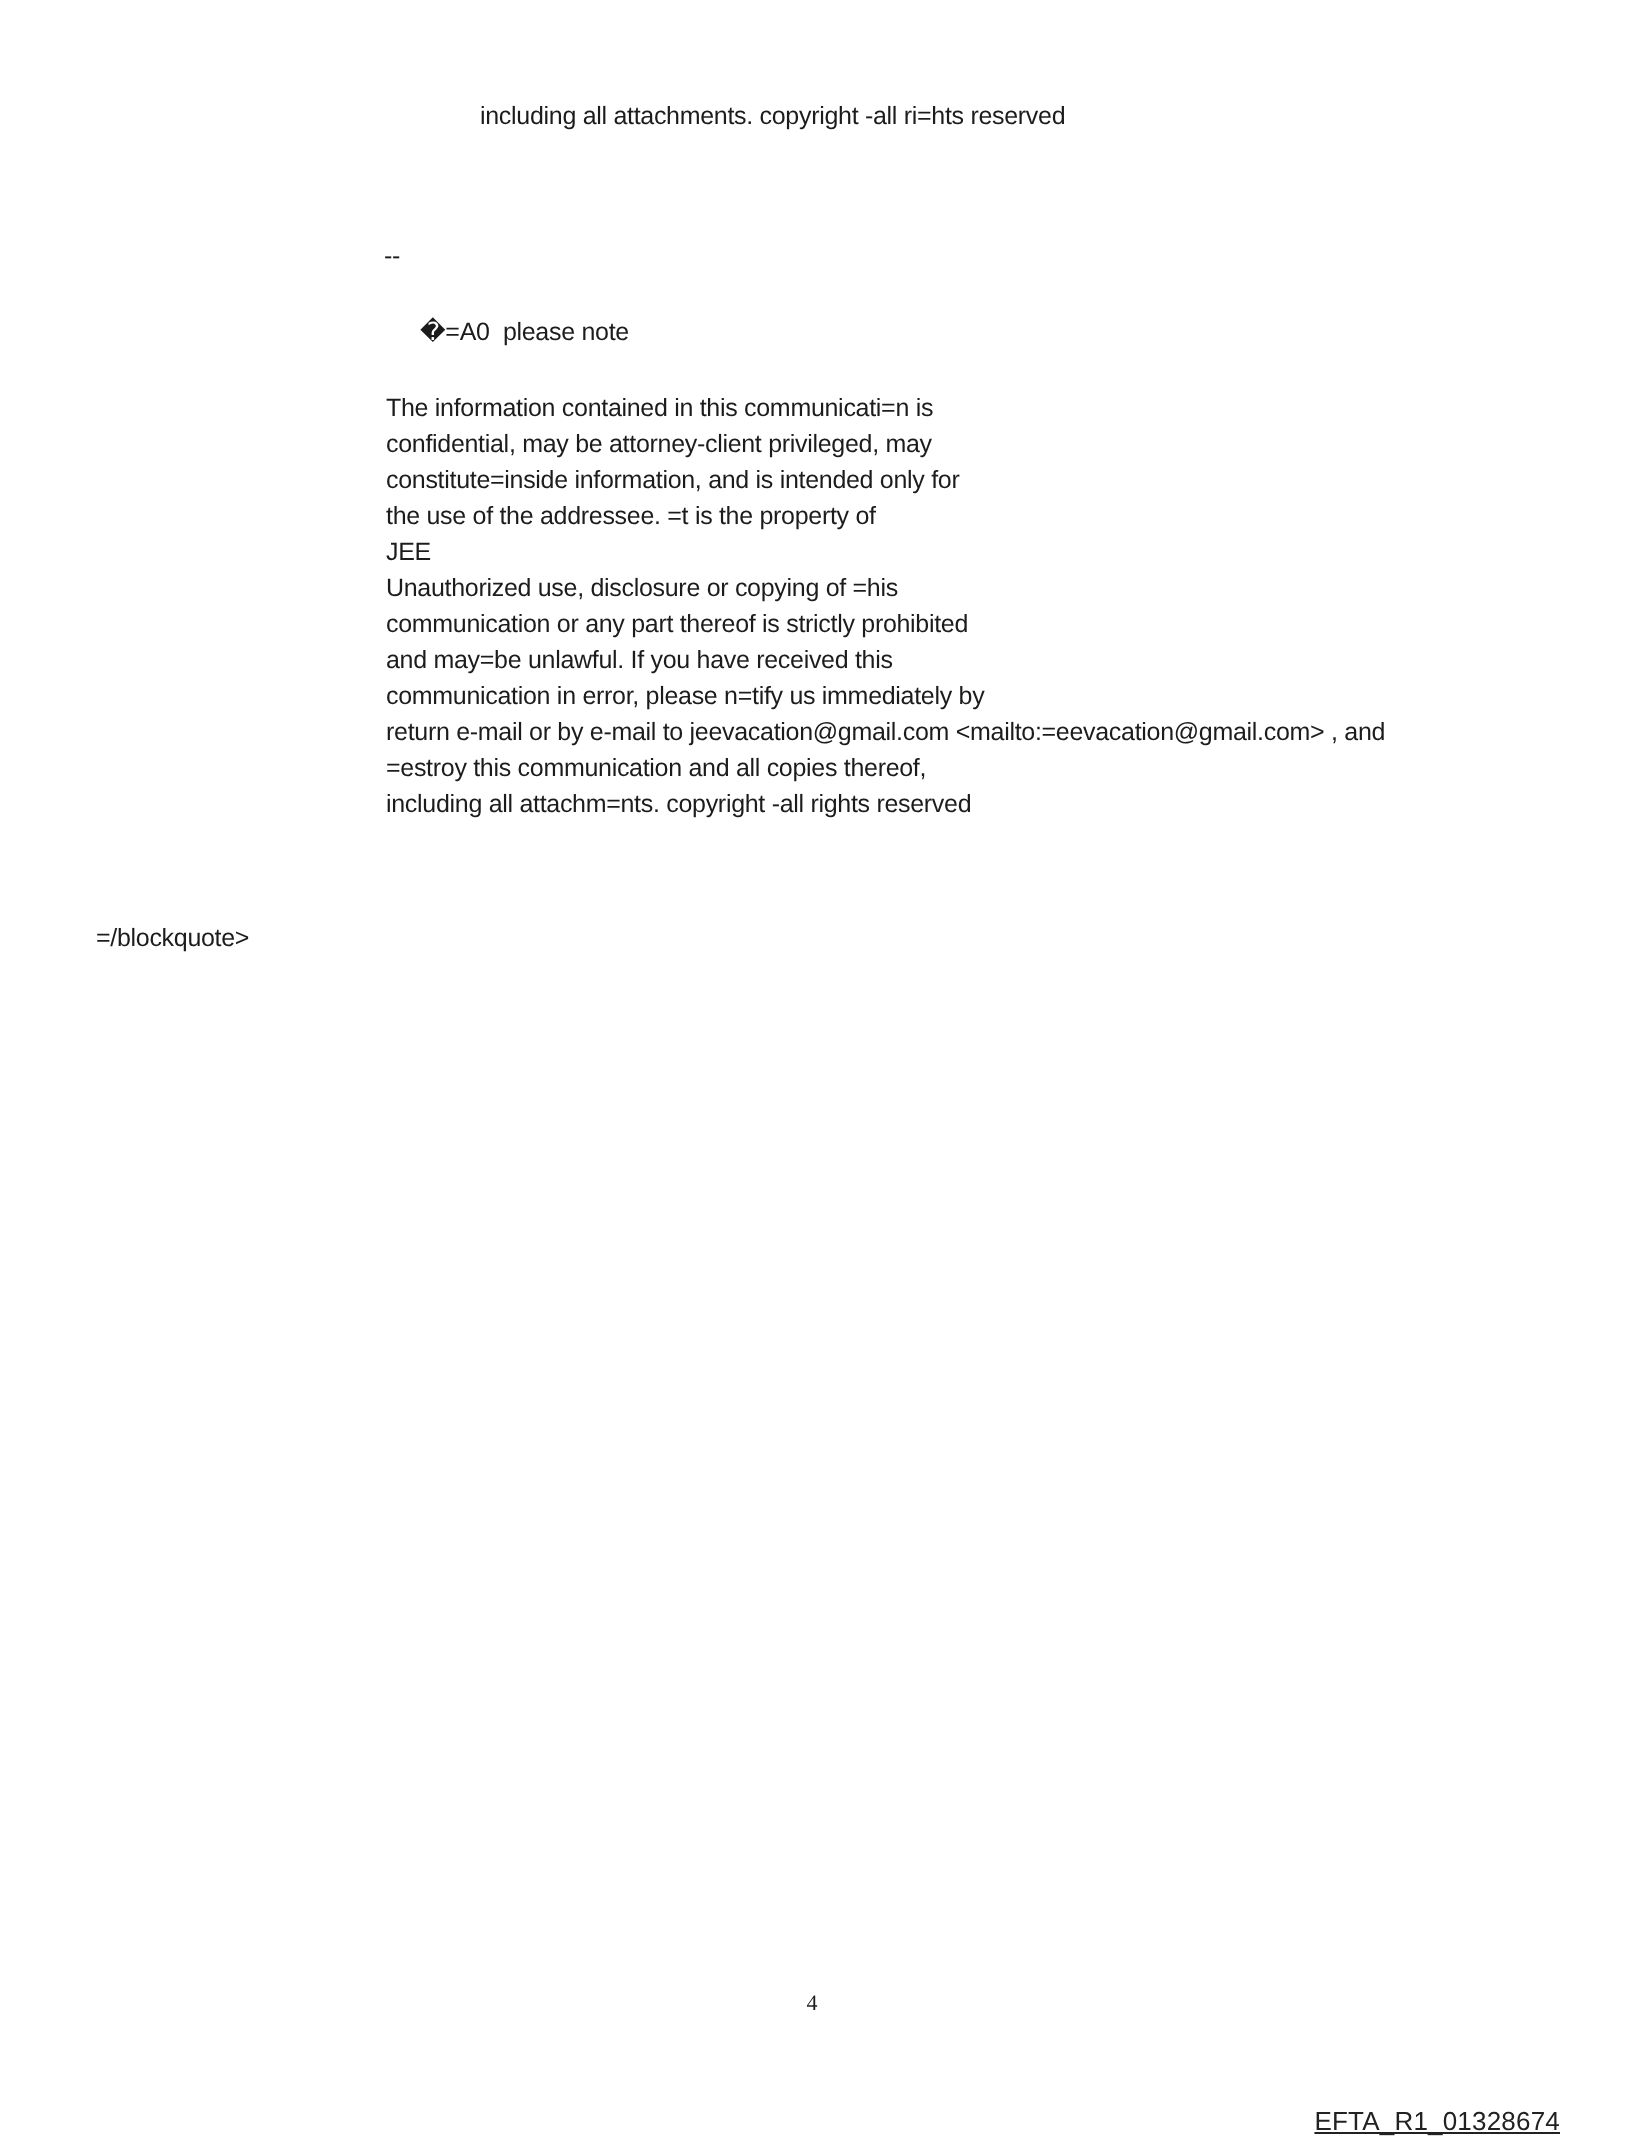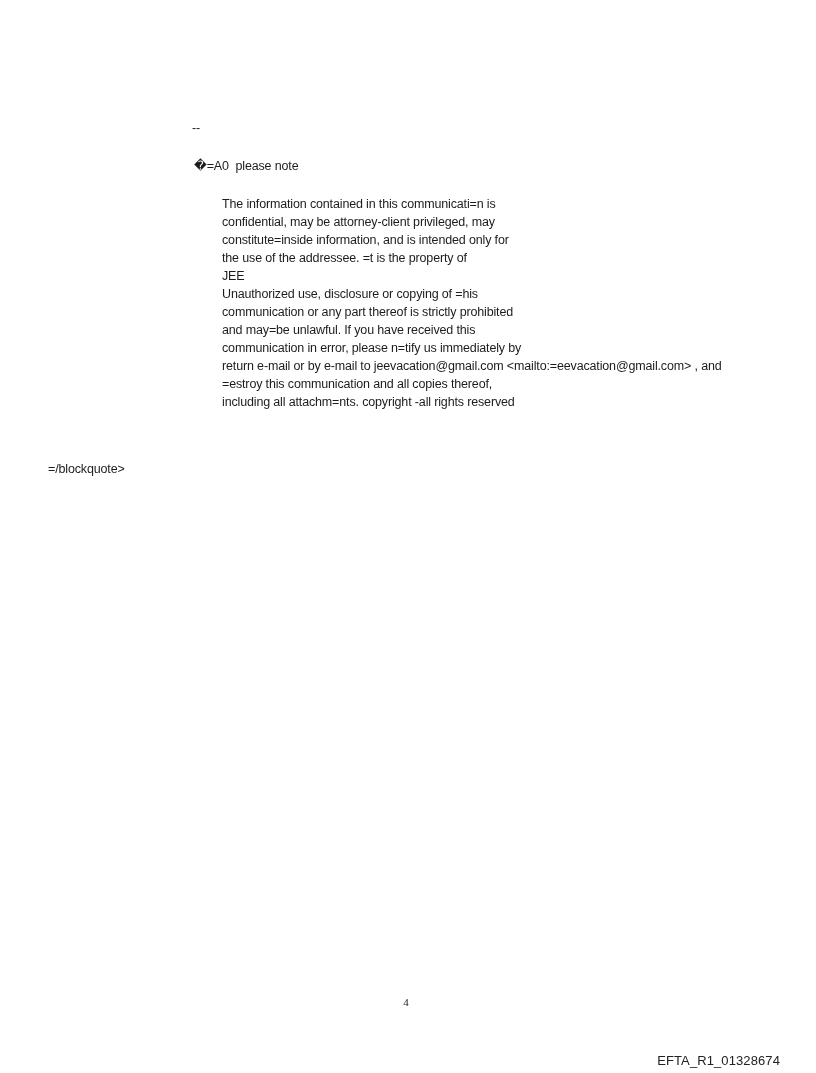--- a/index.html
+++ b/index.html
@@ -25,56 +25,57 @@
   }
   .header-line {
     left: 240px;
     top: 49px;
   }
   .sig-separator {
     left: 192px;
     top: 119px;
   }
   .note-line {
-    left: 194px;
+    left: 210px;
     top: 157px;
     text-align: right;
   }
   .disclaimer {
     left: 193px;
     top: 195px;
     white-space: pre-line;
-    margin-left: 29px;
   }
   .blockquote-tag {
     left: 48px;
     top: 460px;
   }
   .page-number {
     left: 0;
     top: 993px;
     width: 812px;
     text-align: center;
     font-size: 11px;
     letter-spacing: 0;
     font-family: "Liberation Serif", "DejaVu Serif", serif;
   }
   .bates-number {
     right: 36px;
     top: 1052px;
     font-size: 13px;
     letter-spacing: 0.1px;
     color: #222222;
+    text-decoration: underline;
   }
 </style>
 </head>
 <body>
 
 <div class="page">
 
+  <div class="txt header-line">including all attachments. copyright -all ri=hts reserved</div>
 
   <div class="txt sig-separator">--</div>
 
   <div class="txt note-line">�=A0  please note</div>
 
   <div class="txt disclaimer">The information contained in this communicati=n is
 confidential, may be attorney-client privileged, may
 constitute=inside information, and is intended only for
 the use of the addressee. =t is the property of
 JEE

